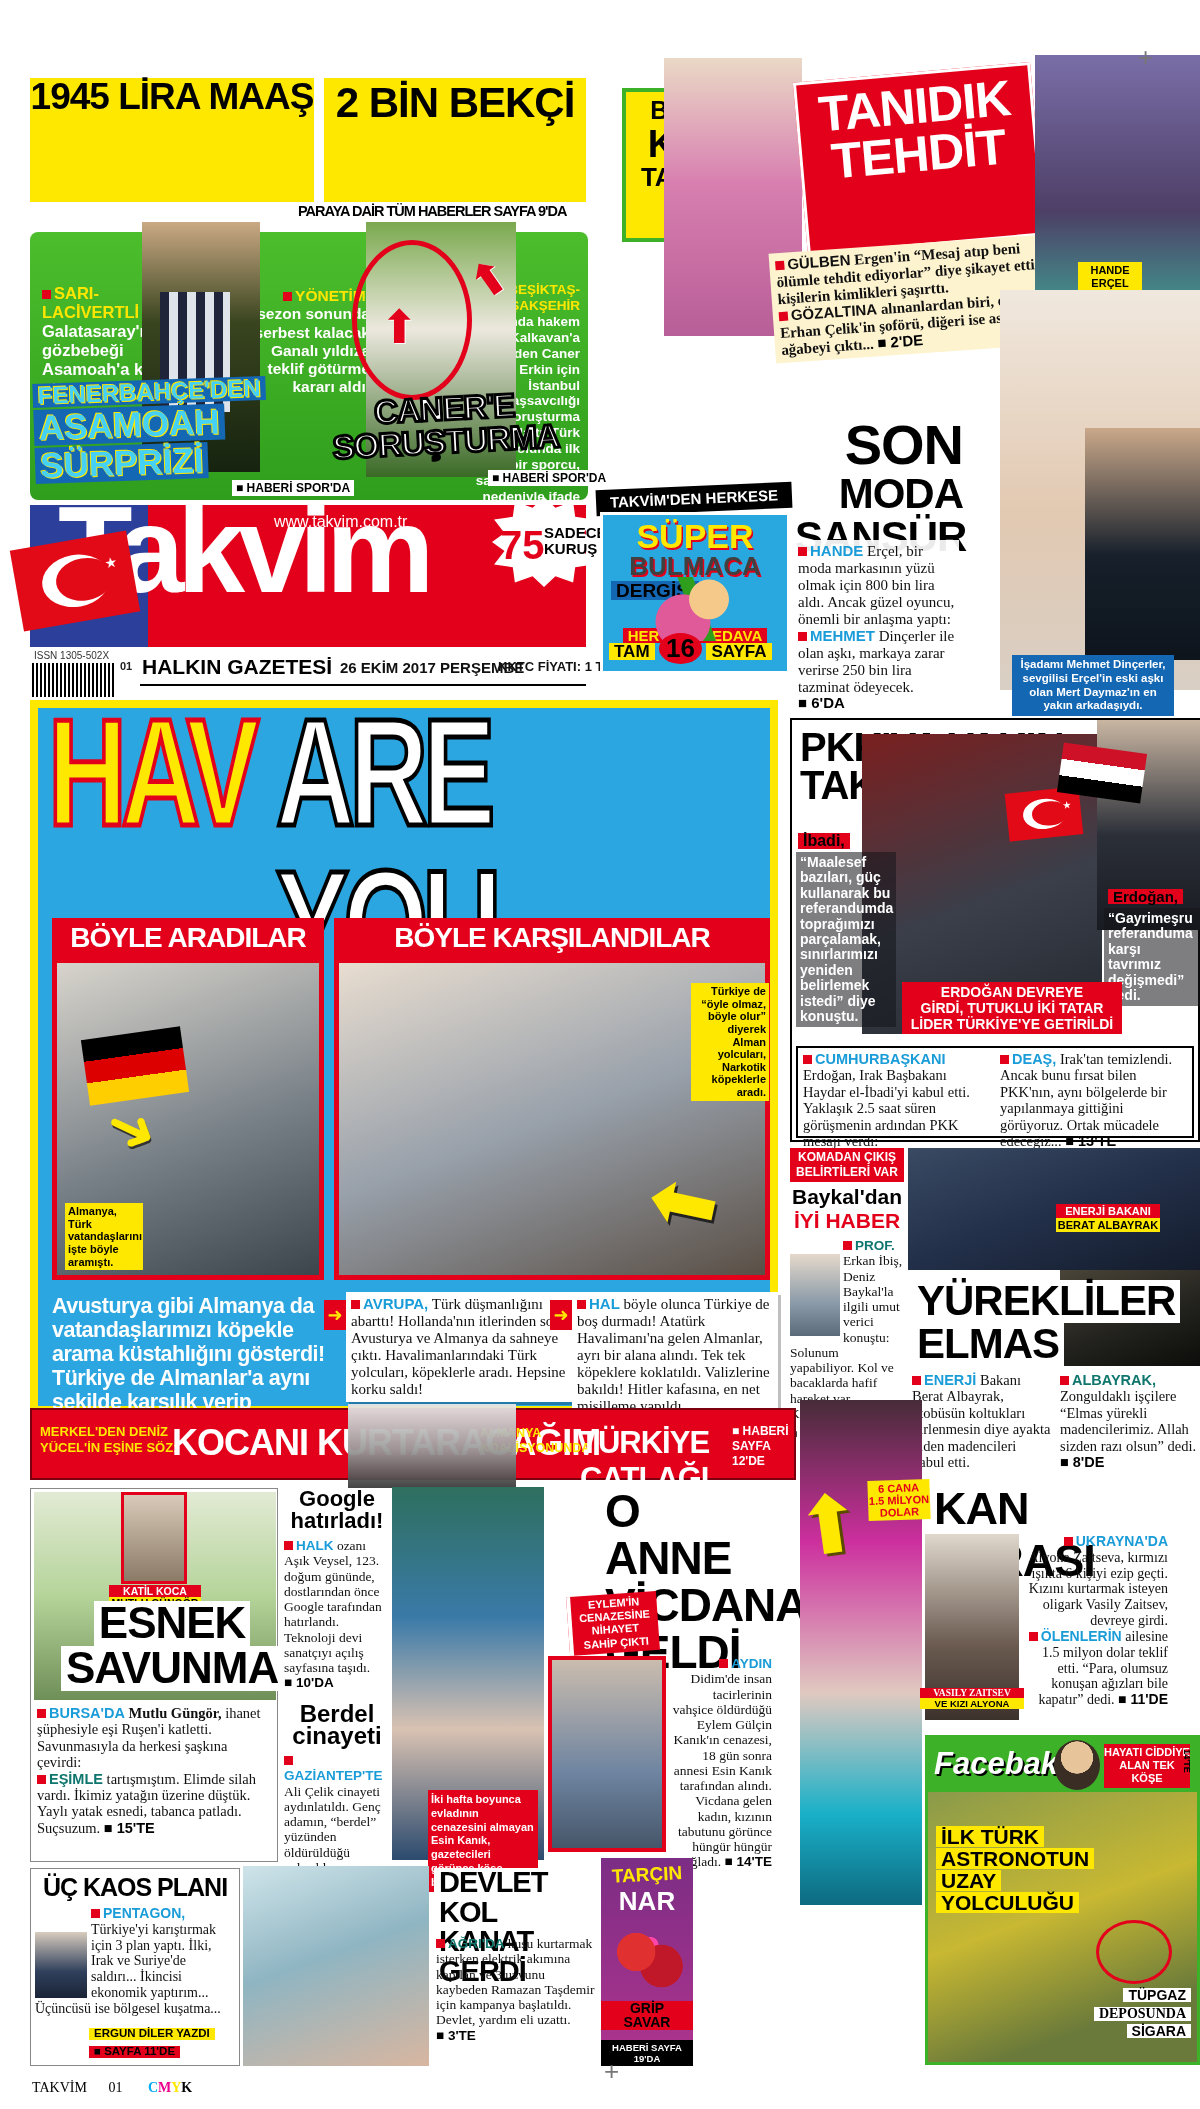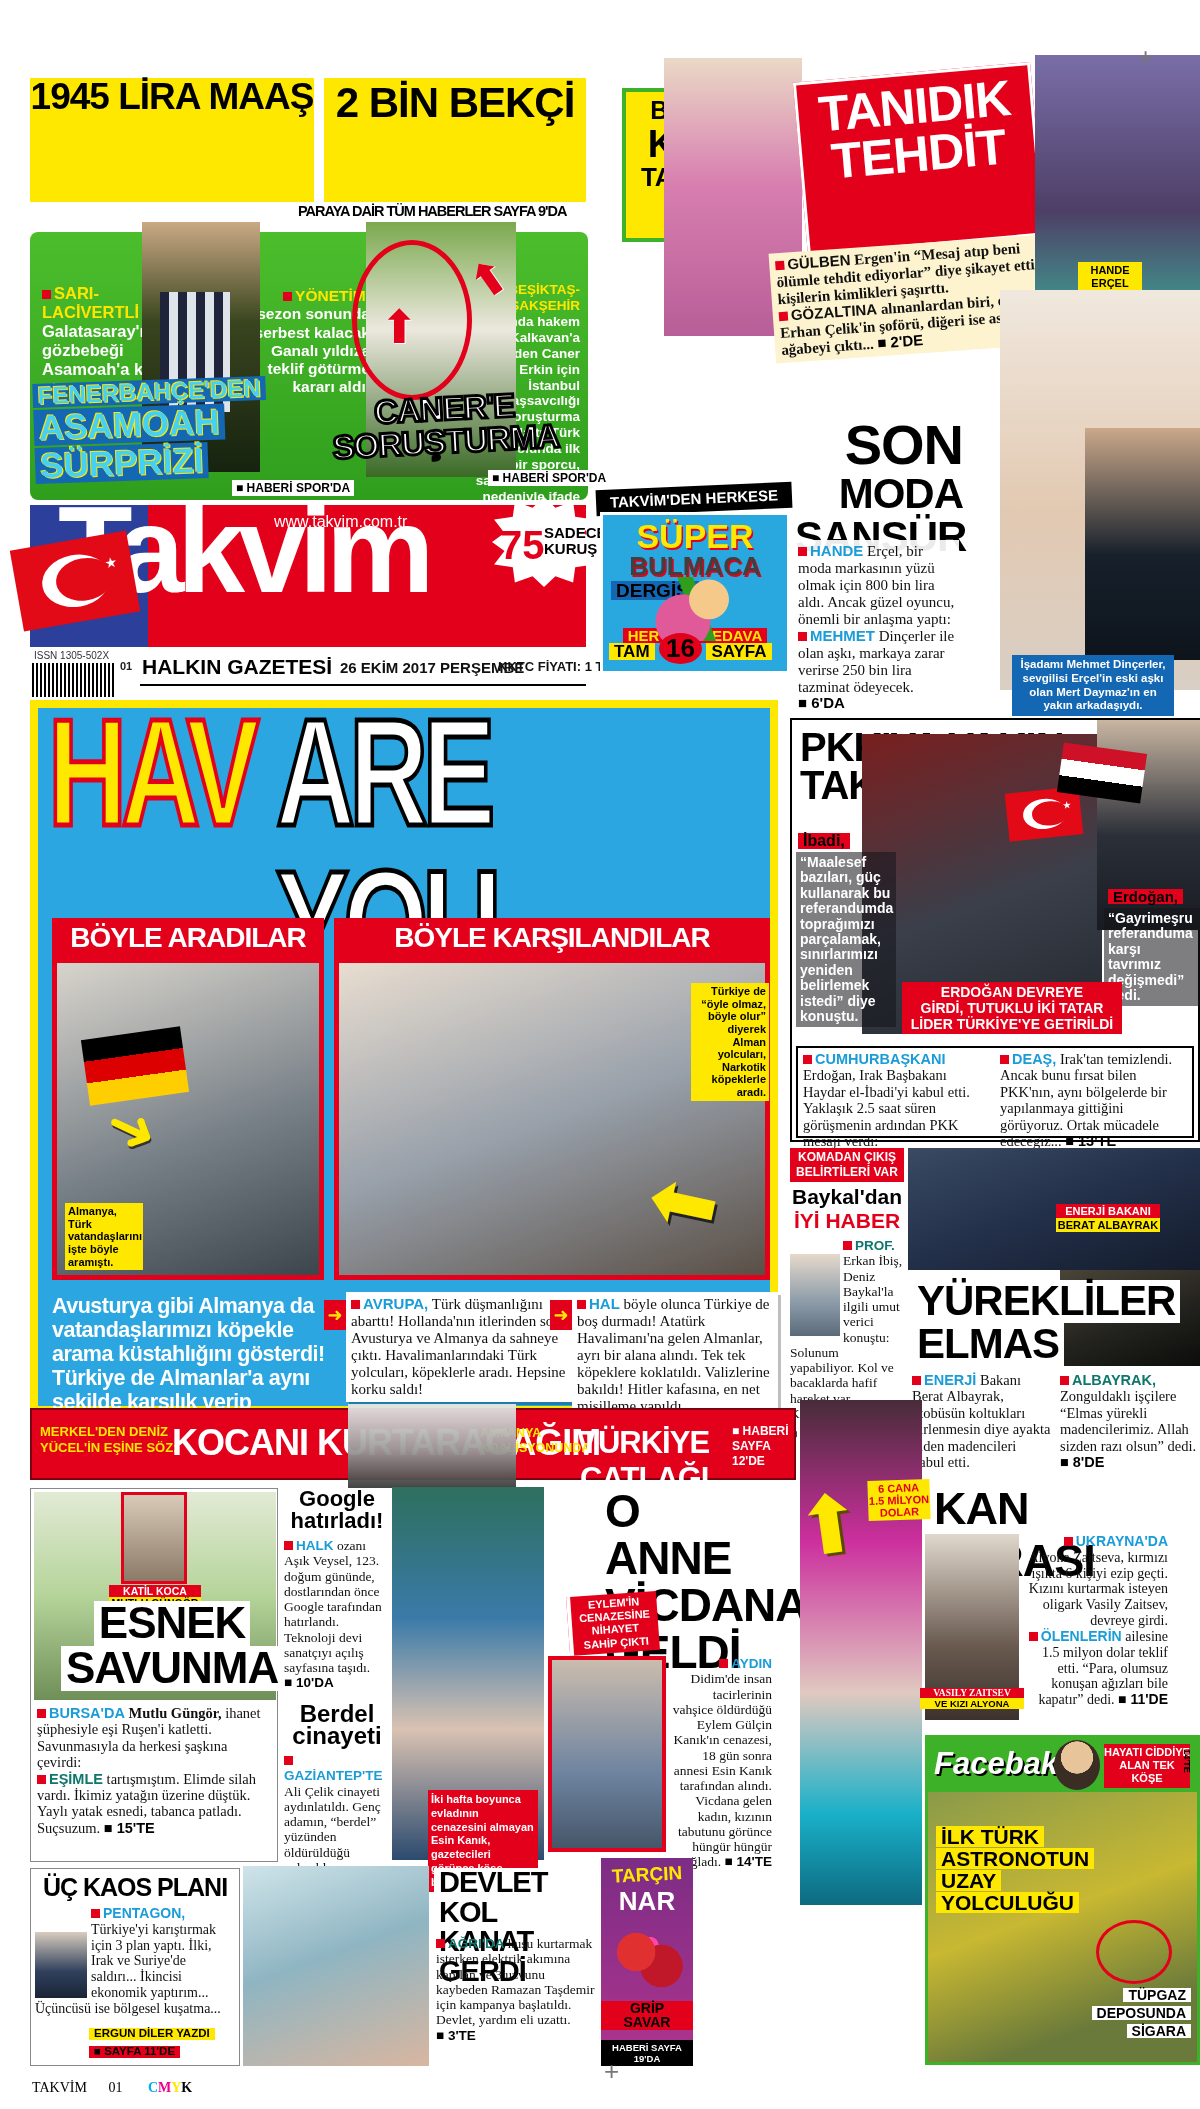--- a/index.html
+++ b/index.html
@@ -434,21 +434,21 @@
     <div class="ph" style="left:0;top:54px;width:269px;height:270px;background:linear-gradient(160deg,#8a9a4a,#c8b832 45%,#6a7a3a 80%);"></div>
     <div class="abs" style="left:8px;top:88px;">
       <div><span class="hch" style="background:#ffe800;font-size:21px;">İLK TÜRK</span></div>
       <div><span class="hch" style="background:#ffe800;font-size:21px;">ASTRONOTUN</span></div>
       <div><span class="hch" style="background:#ffe800;font-size:21px;">UZAY</span></div>
       <div><span class="hch" style="background:#ffe800;font-size:21px;">YOLCULUĞU</span></div>
     </div>
     <div class="abs" style="left:168px;top:182px;width:70px;height:58px;border:3px solid #e3001b;border-radius:50%;"></div>
     <div class="abs" style="right:6px;top:248px;text-align:right;">
       <div><span class="hch" style="font-size:14px;">TÜPGAZ</span></div>
-      <div><span class="hch" style="font-size:14px;">DEPOSUNDA</span></div>
+      <div><span class="hch" style="font-size:14px;font-family:Liberation Serif, serif;">DEPOSUNDA</span></div>
       <div><span class="hch" style="font-size:14px;">SİGARA</span></div>
     </div>
   </div>
 
   <div class="abs" style="left:32px;top:2080px;font-family:'Liberation Serif',serif;font-size:14px;color:#000;">
     <span>TAKVİM</span>
     <span style="margin-left:18px;">01</span>
     <span class="b" style="margin-left:22px;color:#00adee;">C</span><span class="b" style="color:#ec008c;">M</span><span class="b" style="color:#ffe800;">Y</span><span class="b" style="color:#000;">K</span>
   </div>
   <div class="plus" style="left:1138px;top:42px;">+</div>

